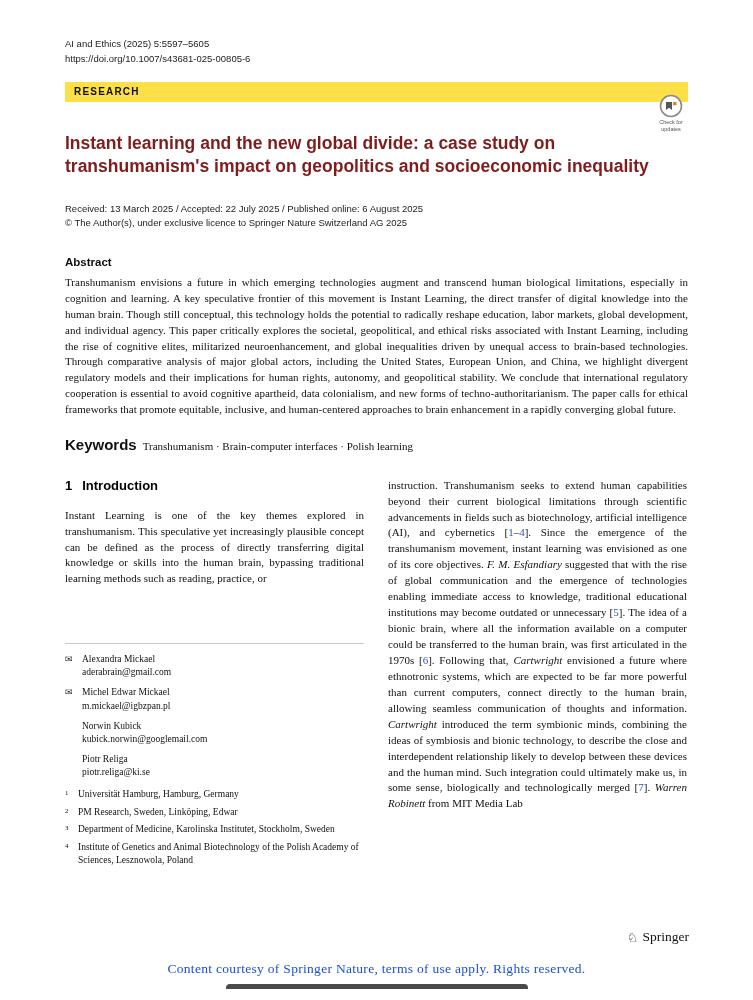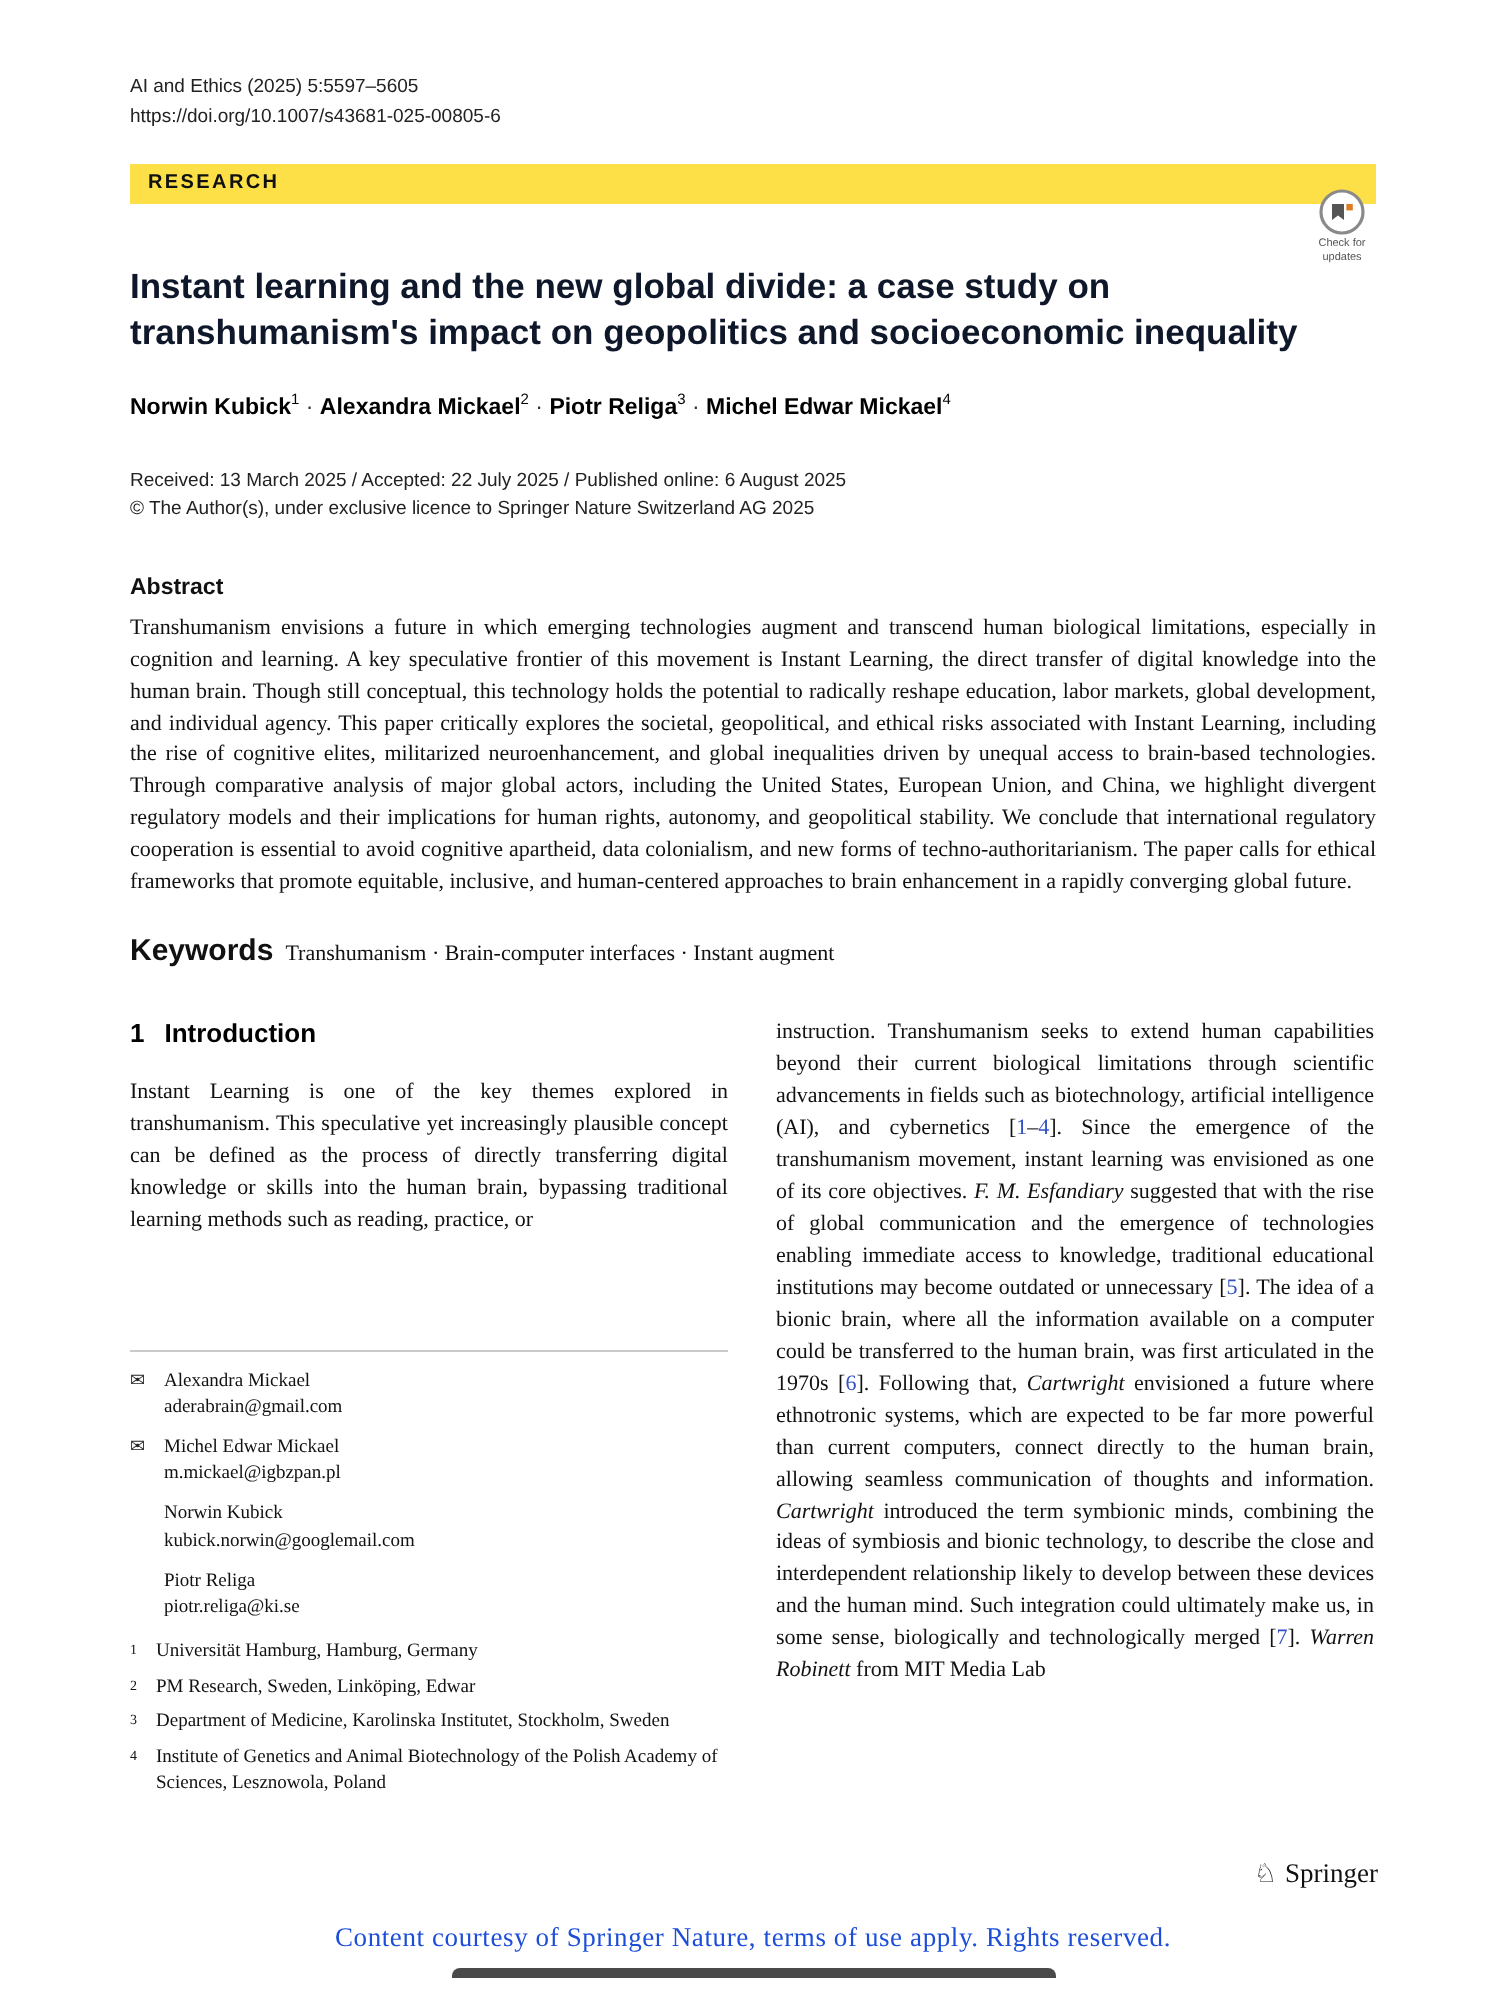--- a/index.html
+++ b/index.html
@@ -42,21 +42,21 @@
     font-size:5.5px; line-height:1.25; color:#555; margin-top:1px;
   }
 
   
   h1.title {
     margin-top:30px;
     font-family:"Liberation Sans", sans-serif;
     font-weight:700;
     font-size:17.5px;
     line-height:1.32;
-    color:#0f172a;
+    color:#7f1d1d;
     max-width:600px;
   }
   .authors {
     margin-top:17px;
     font-family:"Liberation Sans", sans-serif;
     font-weight:700; font-size:11.5px; color:#000;
   }
   .a-sep { font-weight:400; color:#333; }
   .a-sup { font-size:7.5px; font-weight:400; }
 
@@ -134,32 +134,31 @@
 
     <div class="head">
       <div class="head-journal">AI and Ethics (2025) 5:5597–5605</div>
       <div class="head-doi">https://doi.org/10.1007/s43681-025-00805-6</div>
     </div>
 
     <div class="research-bar">RESEARCH</div>
 
     <h1 class="title">Instant learning and the new global divide: a case study on transhumanism's impact on geopolitics and socioeconomic inequality</h1>
 
-    <div class="authors"><span class="a-name">Norwin Kubick</span><sup class="a-sup">1</sup><span class="a-sep"> · </span><span class="a-name">Alexandra Mickael</span><sup class="a-sup">2</sup><span class="a-sep"> · </span><span class="a-name">Piotr Religa</span><sup class="a-sup">3</sup><span class="a-sep"> · </span><span class="a-name">Michel Edwar Mickael</span><sup class="a-sup">4</sup></div>
 
     <div class="dates">Received: 13 March 2025 / Accepted: 22 July 2025 / Published online: 6 August 2025</div>
     <div class="copyright">© The Author(s), under exclusive licence to Springer Nature Switzerland AG 2025</div>
 
     <div class="abstract">
       <div class="abs-h">Abstract</div>
       <p class="abs-t">Transhumanism envisions a future in which emerging technologies augment and transcend human biological limitations, especially in cognition and learning. A key speculative frontier of this movement is Instant Learning, the direct transfer of digital knowledge into the human brain. Though still conceptual, this technology holds the potential to radically reshape education, labor markets, global development, and individual agency. This paper critically explores the societal, geopolitical, and ethical risks associated with Instant Learning, including the rise of cognitive elites, militarized neuroenhancement, and global inequalities driven by unequal access to brain-based technologies. Through comparative analysis of major global actors, including the United States, European Union, and China, we highlight divergent regulatory models and their implications for human rights, autonomy, and geopolitical stability. We conclude that international regulatory cooperation is essential to avoid cognitive apartheid, data colonialism, and new forms of techno-authoritarianism. The paper calls for ethical frameworks that promote equitable, inclusive, and human-centered approaches to brain enhancement in a rapidly converging global future.</p>
     </div>
 
     <div class="keywords">
-      <span class="kw-label">Keywords</span><span>Transhumanism · Brain-computer interfaces · Instant augment</span>
+      <span class="kw-label">Keywords</span><span>Transhumanism · Brain-computer interfaces · Polish learning</span>
     </div>
 
     <div class="body-cols">
       <div class="col col-left">
         <h2 class="sec">
           <span class="sec-num">1</span><span>Introduction</span>
         </h2>
         <p class="para">Instant Learning is one of the key themes explored in transhumanism. This speculative yet increasingly plausible concept can be defined as the process of directly transferring digital knowledge or skills into the human brain, bypassing traditional learning methods such as reading, practice, or</p>
 
         <div class="footnotes">

